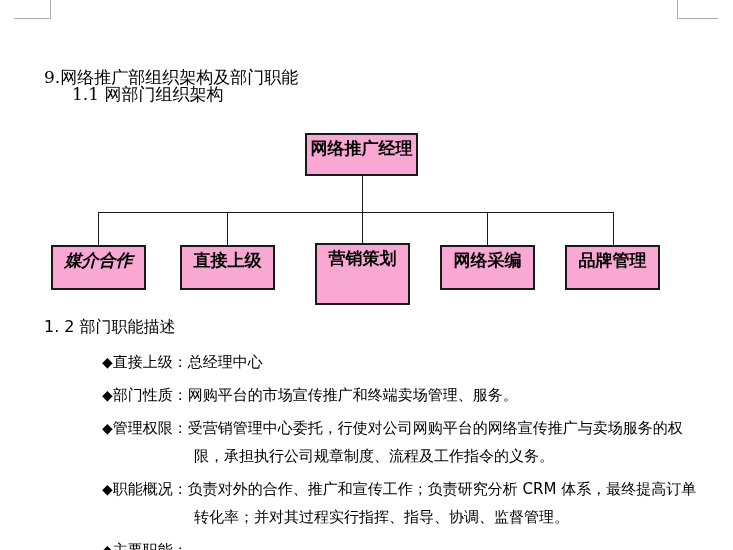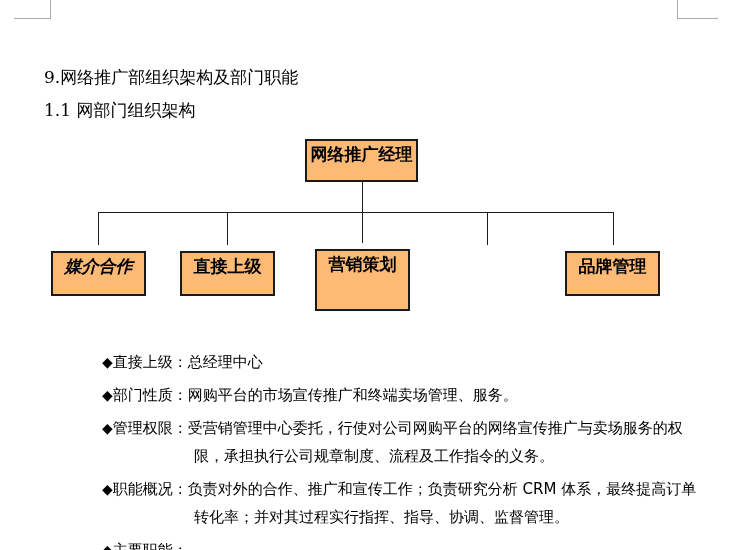--- a/index.html
+++ b/index.html
@@ -61,21 +61,21 @@
   
   .heading-serif {
     position: absolute;
     left: 44px;
     font-family: "DejaVu Serif", "Liberation Serif", serif;
     font-size: 17px;
     line-height: 22px;
     white-space: pre;
   }
   #heading-1 { top: 66px; }
-  #heading-1-1 { top: 99px; }
+  #heading-1-1 { top: 83px; margin-left: 28px; }
 
   
   .heading-sans {
     position: absolute;
     left: 44px;
     font-family: "DejaVu Sans", "Liberation Sans", sans-serif;
     font-size: 16px;
     line-height: 22px;
     white-space: pre;
   }
@@ -86,27 +86,26 @@
     position: absolute;
     left: 0;
     top: 0;
     width: 733px;
     height: 300px;
   }
   .org-box {
     position: absolute;
     box-sizing: border-box;
     border: 2px solid #1a1a1a;
-    background: #fdba74;
+    background: #f9a8d4;
     text-align: center;
     font-family: "DejaVu Serif", "Liberation Serif", serif;
     font-weight: bold;
     font-size: 17px;
     white-space: nowrap;
-    margin-top: 6px;
   }
   .org-box > span {
     display: block;
     padding-top: 2px;
   }
   #org-box-root {
     left: 305px; top: 133px; width: 113px; height: 43px;
   }
   .org-leaf { width: 95px; height: 45px; }
   #org-box-0 { left: 51px;  top: 245px; font-style: italic; }
@@ -192,25 +191,29 @@
     </div>
     <div class="org-box org-leaf" id="org-box-0">
       <span>媒介合作</span>
     </div>
     <div class="org-box org-leaf" id="org-box-1">
       <span>直接上级</span>
     </div>
     <div class="org-box org-leaf" id="org-box-2">
       <span>营销策划</span>
     </div>
+    <div class="org-box org-leaf" id="org-box-3">
+      <span>网络采编</span>
+    </div>
     <div class="org-box org-leaf" id="org-box-4">
       <span>品牌管理</span>
     </div>
   </div>
 
+  <div class="heading-sans" id="heading-1-2">1. 2 部门职能描述</div>
 
   <div id="bullet-list">
 
     <div class="bullet-item">
       <div class="bullet-line"><span class="bullet-mark">◆</span><span>直接上级：总经理中心</span></div>
     </div>
 
     <div class="bullet-item">
       <div class="bullet-line"><span class="bullet-mark">◆</span><span>部门性质：网购平台的市场宣传推广和终端卖场管理、服务。</span></div>
     </div>

